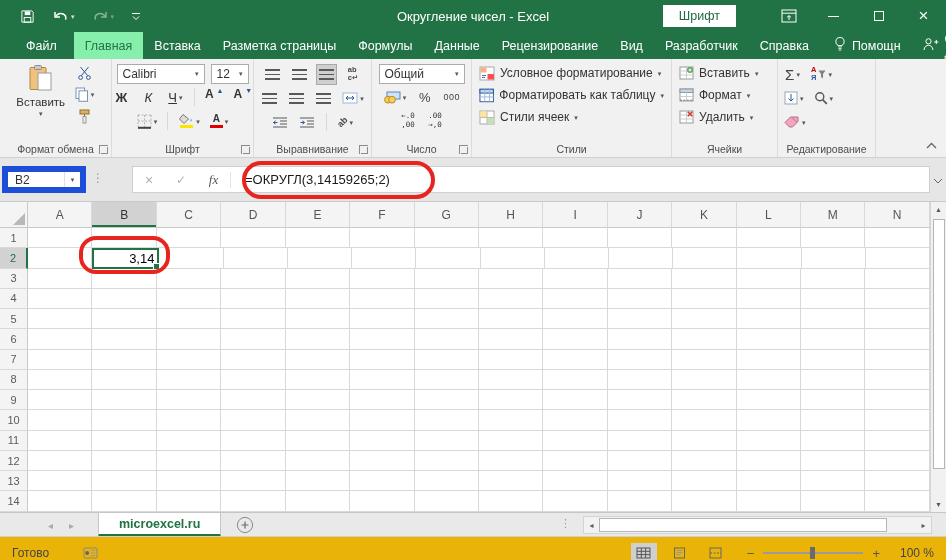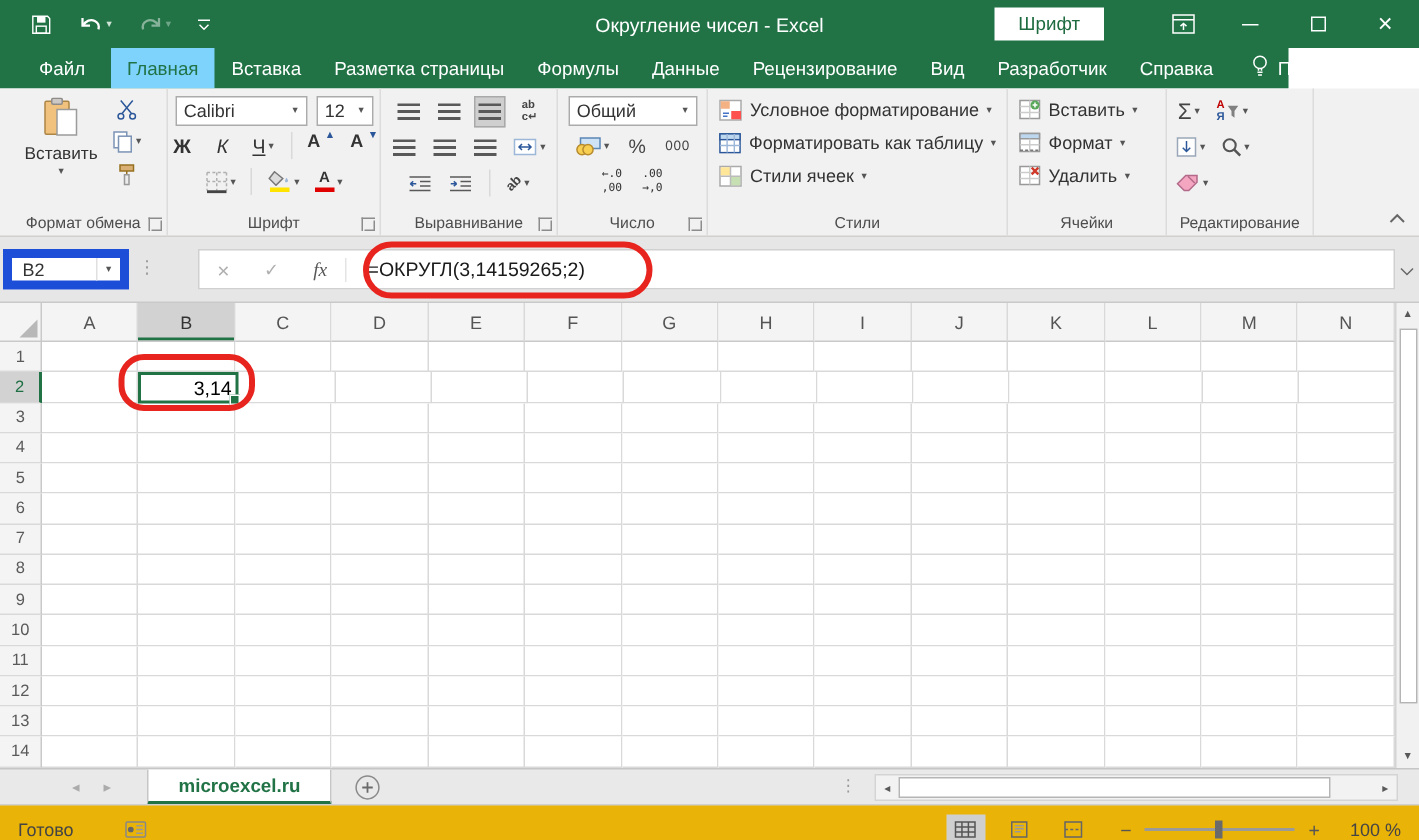--- a/index.html
+++ b/index.html
@@ -13,25 +13,25 @@
 .qbtn .car{font-size:7px;color:#cfe3d6}
 .dim{opacity:.45}
 .apptitle{position:absolute;left:0;right:0;text-align:center;font-size:13px;color:#fff;pointer-events:none}
 .tb-right{margin-left:auto;display:flex;align-items:center;z-index:2}
 .signin{background:#fff;color:#1e6b40;font-size:12.5px;padding:4px 16px;margin-right:30px;cursor:default}
 .wbtn{width:45px;height:32px;display:flex;align-items:center;justify-content:center;font-size:15px;color:#fff}
 .maxbox{width:10px;height:10px;border:1px solid #fff}
 .minline{width:11px;height:1px;background:#fff;display:inline-block}
 
 
-.tabrow{position:absolute;top:32px;left:0;width:859px;height:27px;background:#217346;display:flex;align-items:stretch;padding-left:9px;color:#fff}
+.tabrow{position:absolute;top:32px;left:0;width:946px;height:27px;background:#217346;display:flex;align-items:stretch;padding-left:9px;color:#fff}
 #ribbon-tabs{display:flex}
 .rtab{display:flex;align-items:center;padding:0 11px;font-size:12.5px;cursor:default;white-space:nowrap}
 .rtab.file{padding:0 17px}
-.rtab.active{background:#7dd3fc;color:#217346}
+.rtab.active{background:#86efac;color:#217346}
 .tab-extra{margin-left:auto;display:flex;align-items:center;gap:7px;padding-right:18px;font-size:12.5px}
 .tab-extra .grp{display:flex;align-items:center;gap:6px;margin-left:14px}
 
 
 .ribbon{position:absolute;top:59px;left:0;width:946px;height:99px;background:#f1f1f1;border-bottom:1px solid #d2d0ce;display:flex}
 .rgroup{position:relative;border-right:1px solid #dcdcdc;padding:3px 4px 17px;display:flex;flex-direction:column;align-items:center}
 .glabel{position:absolute;bottom:2px;left:0;right:0;text-align:center;font-size:10.5px;color:#4d4d4d;white-space:nowrap}
 .dlg{position:absolute;right:3px;bottom:3px;width:9px;height:9px;border-left:1px solid #8c8c8c;border-top:1px solid #8c8c8c}
 .dlg:after{content:"";position:absolute;right:0;bottom:0;width:6px;height:6px;border-right:1.5px solid #8c8c8c;border-bottom:1.5px solid #8c8c8c}
 .rrow{display:flex;align-items:center;gap:6px;margin:1.5px 0}

